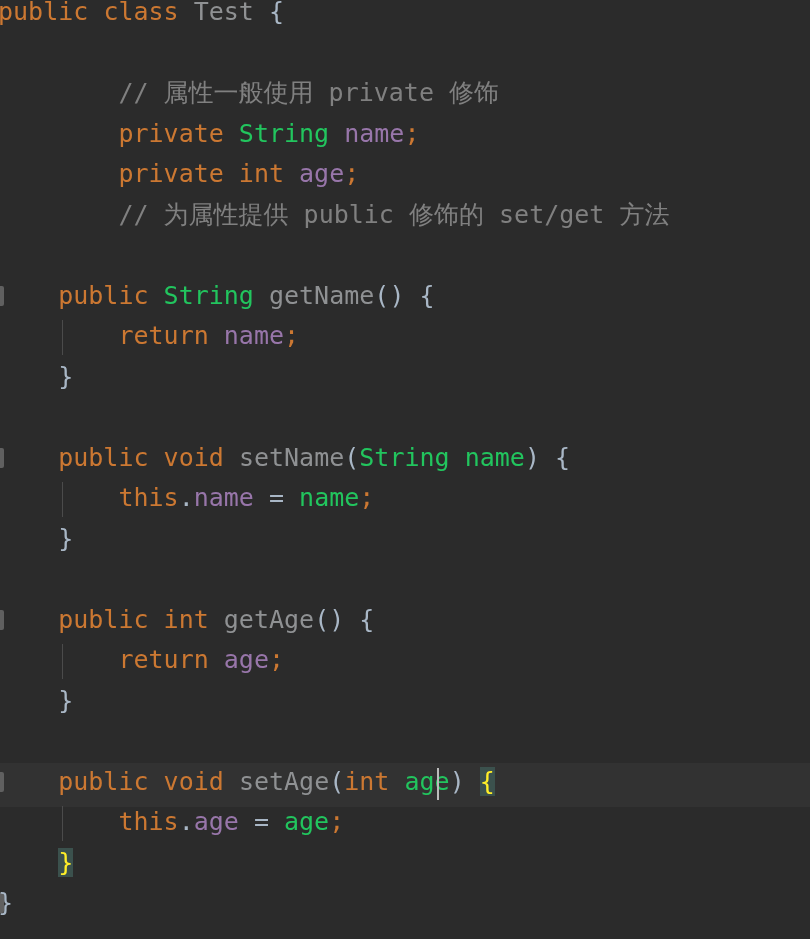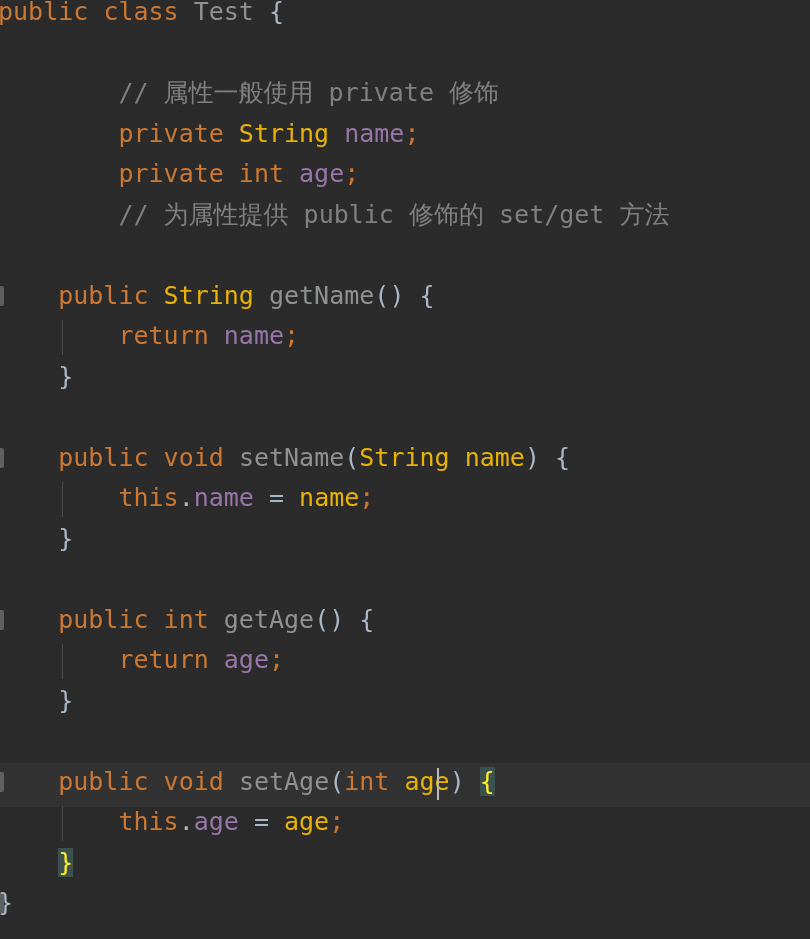--- a/index.html
+++ b/index.html
@@ -37,21 +37,21 @@
   }
 
   .line {
     height: 40.5px;
     white-space: pre;
     position: relative;
   }
 
   
   .kw   { color: #cc7832; }
-  .type { color: #eab308; }
+  .type { color: #22c55e; }
   .field{ color: #9876aa; }
   .meth { color: #8f9193; }
   .punc { color: #a9b7c6; }
   .semi { color: #cc7832; }
   .cmt  { color: #808080; }
   .plain{ color: #a9b7c6; }
   .brace-hl {
     color: #ffef28;
     background: #3b514d;
   }

